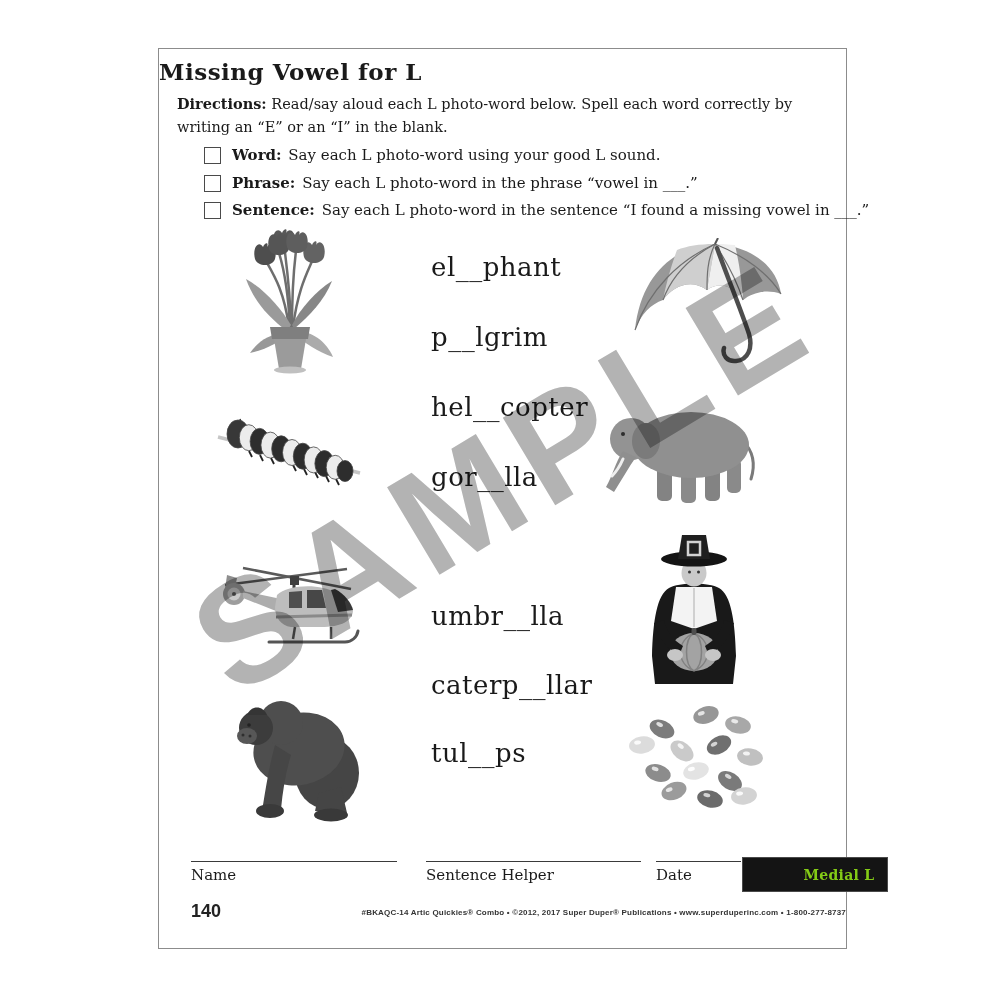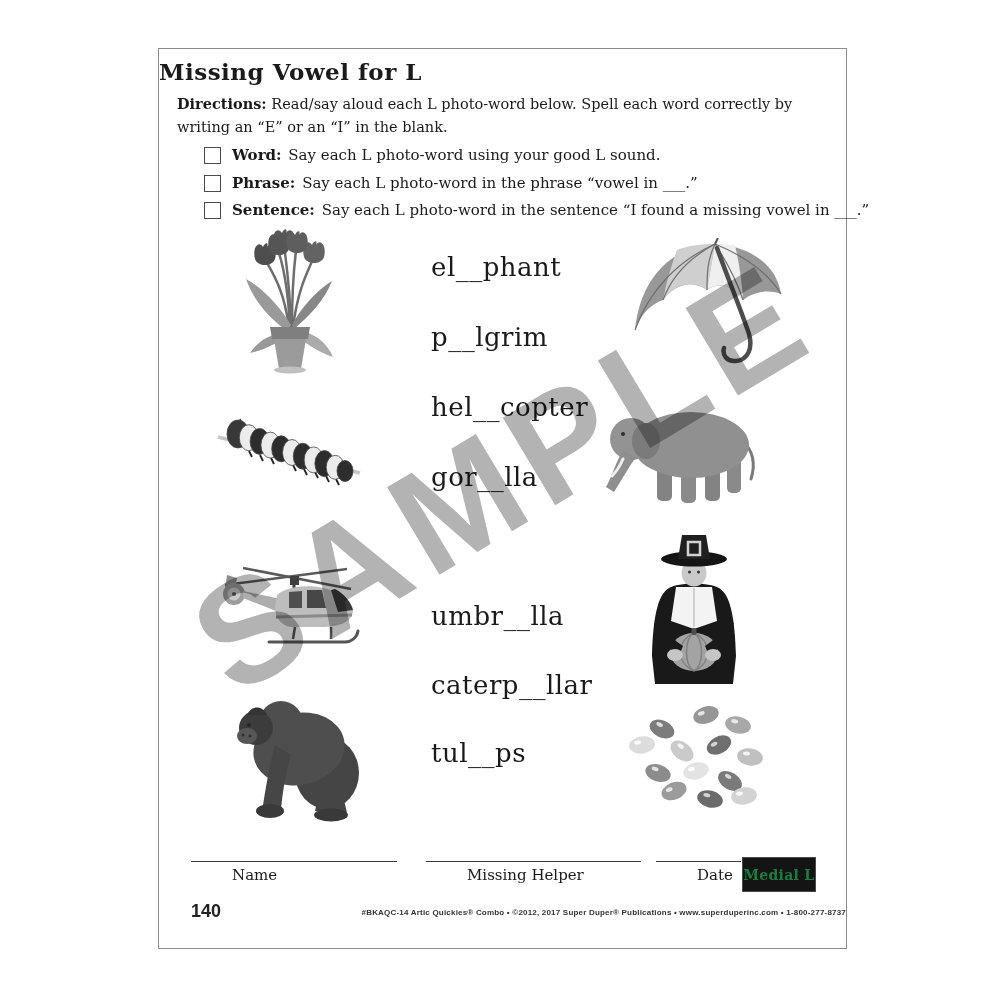--- a/index.html
+++ b/index.html
@@ -52,28 +52,28 @@
     transform: translate(-50%, -50%) rotate(-31deg);
     font-family: "Liberation Sans", sans-serif;
     font-weight: bold; font-size: 148px; letter-spacing: 12px;
     color: #b3b3b3; mix-blend-mode: multiply;
     white-space: nowrap; z-index: 6; pointer-events: none;
   }
   .sig-line {
     position: absolute; top: 812px; height: 0;
     border-top: 1.6px solid #3a3a3a; z-index: 2;
   }
-  .sig-label { position: absolute; top: 817px; font-size: 15px; z-index: 2; margin-left: 41px; }
+  .sig-label { position: absolute; top: 817px; font-size: 15px; z-index: 2; }
   .badge {
     position: absolute; left: 584px; top: 809px;
-    width: 72px; height: 33px;
-    background: #141414; color: #15803d;
+    width: 96px; height: 33px;
+    background: #141414; color: #84cc16;
     display: flex; align-items: center; justify-content: center;
     font-weight: bold; font-size: 14px; letter-spacing: .3px;
-    outline: 1px solid #4a4a4a; z-index: 2;
+    outline: 1px solid #4a4a4a; z-index: 2; padding-left: 48px;
   }
   .page-number {
     position: absolute; left: 32px; top: 852px;
     font-family: "Liberation Sans", sans-serif;
     font-size: 18px; font-weight: 600; color: #222;
     z-index: 2;
   }
   .fine-print {
     position: absolute; left: 0; top: 859px; width: 100%;
     text-align: right;
@@ -319,20 +319,20 @@
         </g>
     </svg>
   </div>
 
   <div class="watermark">SAMPLE</div>
 
   <div class="sig-line" style="left:32px;width:206px"></div>
   <div class="sig-line" style="left:267px;width:215px"></div>
   <div class="sig-line" style="left:497px;width:85px"></div>
   <div class="sig-label" style="left:32px">Name</div>
-  <div class="sig-label" style="left:267px">Missing Helper</div>
+  <div class="sig-label" style="left:267px">Sentence Helper</div>
   <div class="sig-label" style="left:497px">Date</div>
   <div class="badge">Medial L</div>
 
   <div class="page-number">140</div>
   <div class="fine-print">#BKAQC-14  Artic Quickies® Combo  •  ©2012, 2017 Super Duper® Publications  •  www.superduperinc.com  •  1-800-277-8737</div>
 
 </div>
 
 </body></html>

